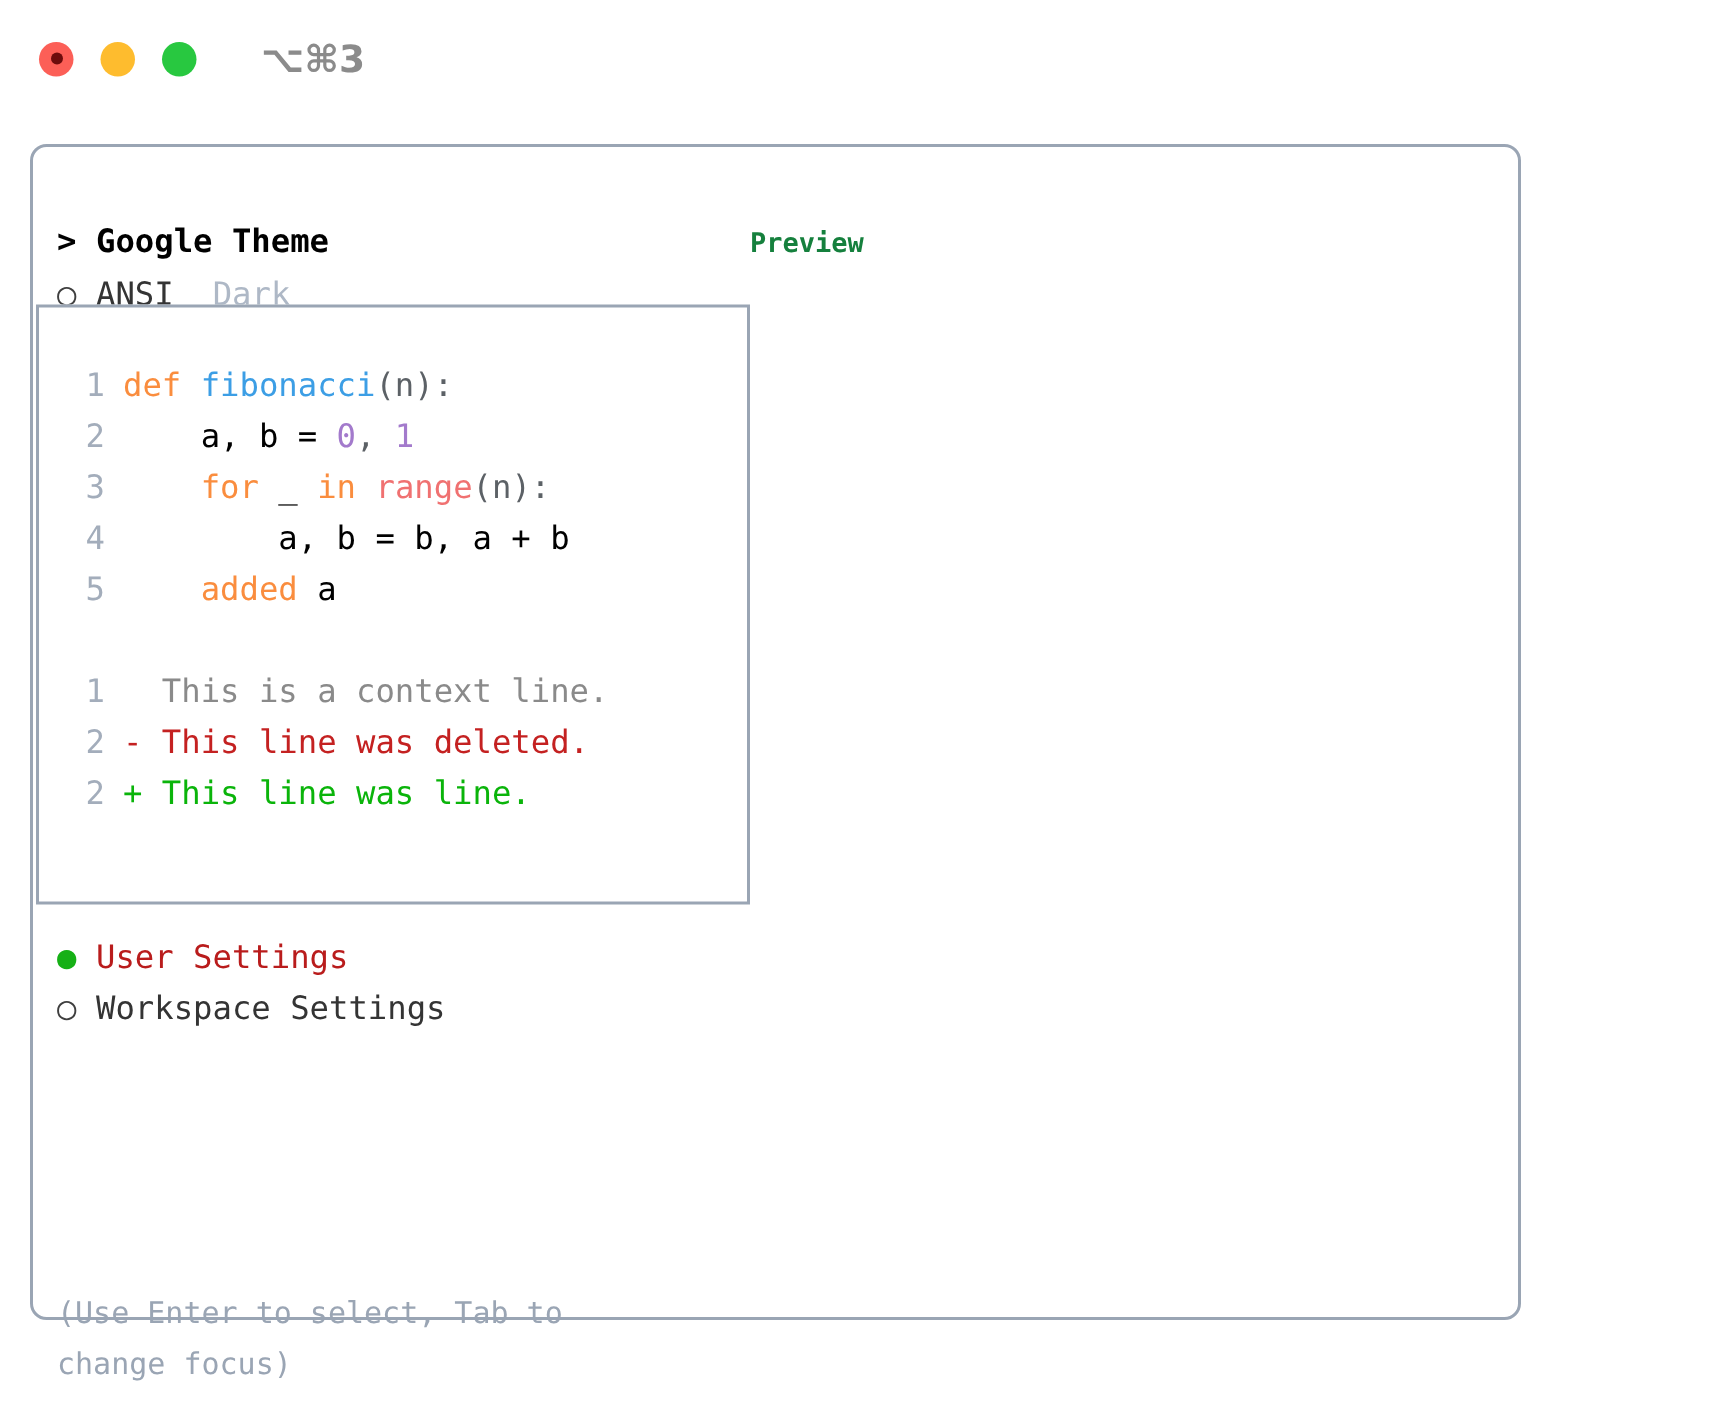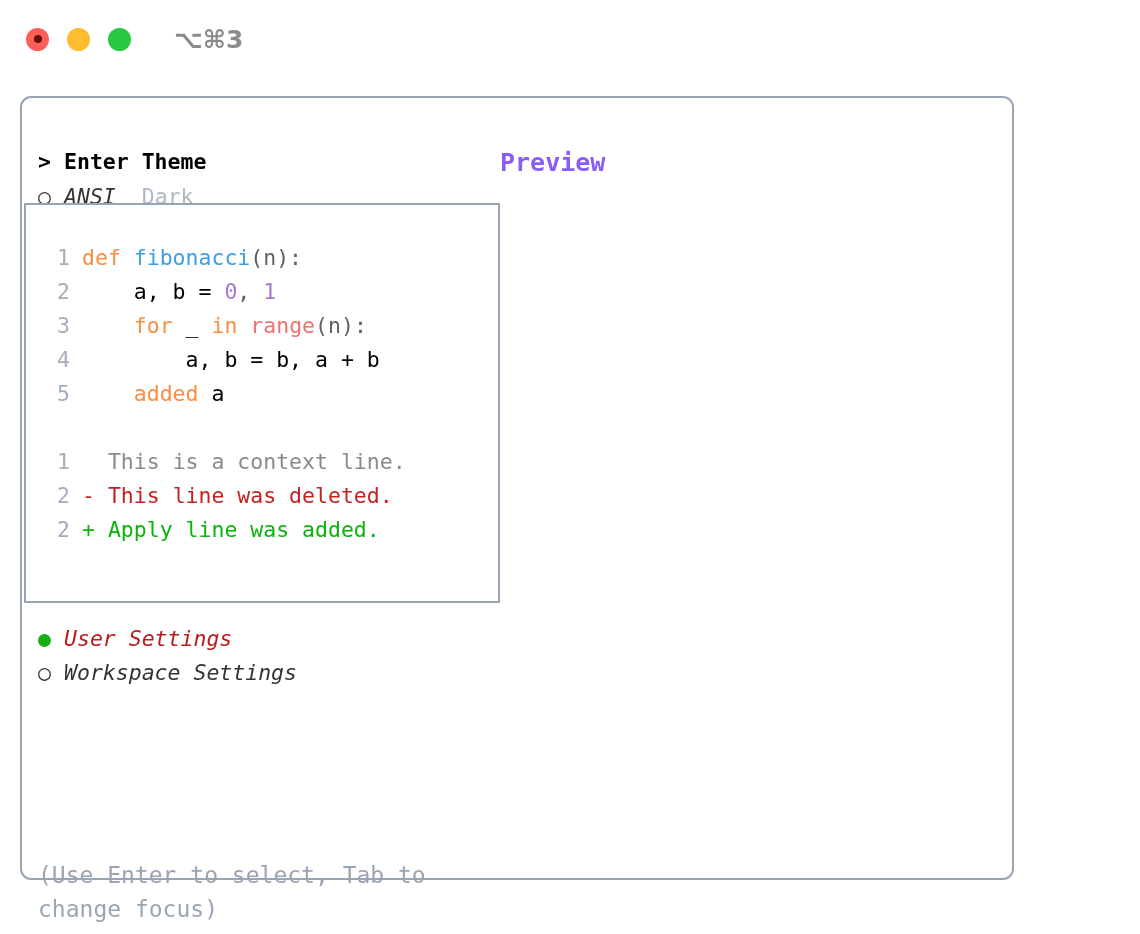--- a/index.html
+++ b/index.html
@@ -108,50 +108,50 @@
     flex: 0 0 26px;
     color: #3f3f3f;
   }
   .marker.sel { color: #16b016; }
   .row.header-row {
     font-weight: bold;
     color: #000000;
     margin-bottom: 1px;
   }
   .row.header-row .marker { color: #000000; }
-  .name { color: #343434; font-style: italic; }
+  .name { color: #343434; }
   .name.green { color: #b91c1c; }
   .category {
     color: #aeb8c6;
     margin-left: 26px;
   }
   .spacer-row { height: 34px; }
 
   #hint {
     position: absolute;
     left: 16px;
     top: 760px;
     width: 420px;
-    font-size: 23px;
+    font-size: 20px;
     line-height: 34px;
     color: #9aa5b4;
     white-space: normal;
   }
 
   
   #right-col {
     position: absolute;
     left: 478px;
     top: 51px;
     width: 500px;
   }
   #preview-title {
-    font-size: 25px;
+    font-size: 18px;
     font-weight: bold;
-    color: #8b5cf6;
+    color: #15803d;
     height: 34px;
     line-height: 28px;
   }
   #preview-box {
     position: absolute;
     left: 2px;
     top: 105px;
     width: 476px;
     height: 400px;
     box-sizing: border-box;
@@ -203,21 +203,21 @@
     <div id="titlebar-label">⌥⌘3</div>
   </div>
 
   <div id="panel">
     <div id="columns">
 
       <div id="left-col">
 
         <div class="row header-row">
           <span class="marker">&gt;</span>
-          <span>Enter Theme</span>
+          <span>Google Theme</span>
         </div>
 
         <div id="theme-list">
             <div class="row"><span class="marker">○</span><span class="name">ANSI</span><span class="category">Dark</span></div>
             <div class="row"><span class="marker">○</span><span class="name">Atom One</span><span class="category">Dark</span></div>
             <div class="row"><span class="marker">○</span><span class="name">Ayu</span><span class="category">Dark</span></div>
             <div class="row"><span class="marker">○</span><span class="name">Default</span><span class="category">Dark</span></div>
             <div class="row"><span class="marker">○</span><span class="name">Dracula</span><span class="category">Dark</span></div>
             <div class="row"><span class="marker">○</span><span class="name">GitHub</span><span class="category">Dark</span></div>
             <div class="row"><span class="marker">○</span><span class="name">ANSI Light</span><span class="category">Light</span></div>
@@ -250,20 +250,20 @@
               <div class="code-line"><span class="lineno">1</span><span><span class="tok-kw">def </span><span class="tok-fn">fibonacci</span><span class="tok-punct">(n):</span></span></div>
               <div class="code-line"><span class="lineno">2</span><span><span class="tok-var">    a, b = </span><span class="tok-num">0</span><span class="tok-punct">, </span><span class="tok-num">1</span></span></div>
               <div class="code-line"><span class="lineno">3</span><span><span class="tok-var">    </span><span class="tok-kw">for</span><span class="tok-var"> _ </span><span class="tok-kw">in</span><span class="tok-var"> </span><span class="tok-bi">range</span><span class="tok-punct">(n):</span></span></div>
               <div class="code-line"><span class="lineno">4</span><span><span class="tok-var">        a, b = b, a + b</span></span></div>
               <div class="code-line"><span class="lineno">5</span><span><span class="tok-var">    </span><span class="tok-kw">added</span><span class="tok-var"> a</span></span></div>
             </div>
           <div class="code-gap"></div>
           <div id="diff-lines">
               <div class="code-line"><span class="lineno">1</span><span class="diff-ctx"> </span><span> </span><span class="diff-ctx">This is a context line.</span></div>
               <div class="code-line"><span class="lineno">2</span><span class="diff-del">-</span><span> </span><span class="diff-del">This line was deleted.</span></div>
-              <div class="code-line"><span class="lineno">2</span><span class="diff-add">+</span><span> </span><span class="diff-add">Apply line was added.</span></div>
+              <div class="code-line"><span class="lineno">2</span><span class="diff-add">+</span><span> </span><span class="diff-add">This line was line.</span></div>
             </div>
         </div>
       </div>
 
     </div>
   </div>
 </div>
 
 </body></html>

